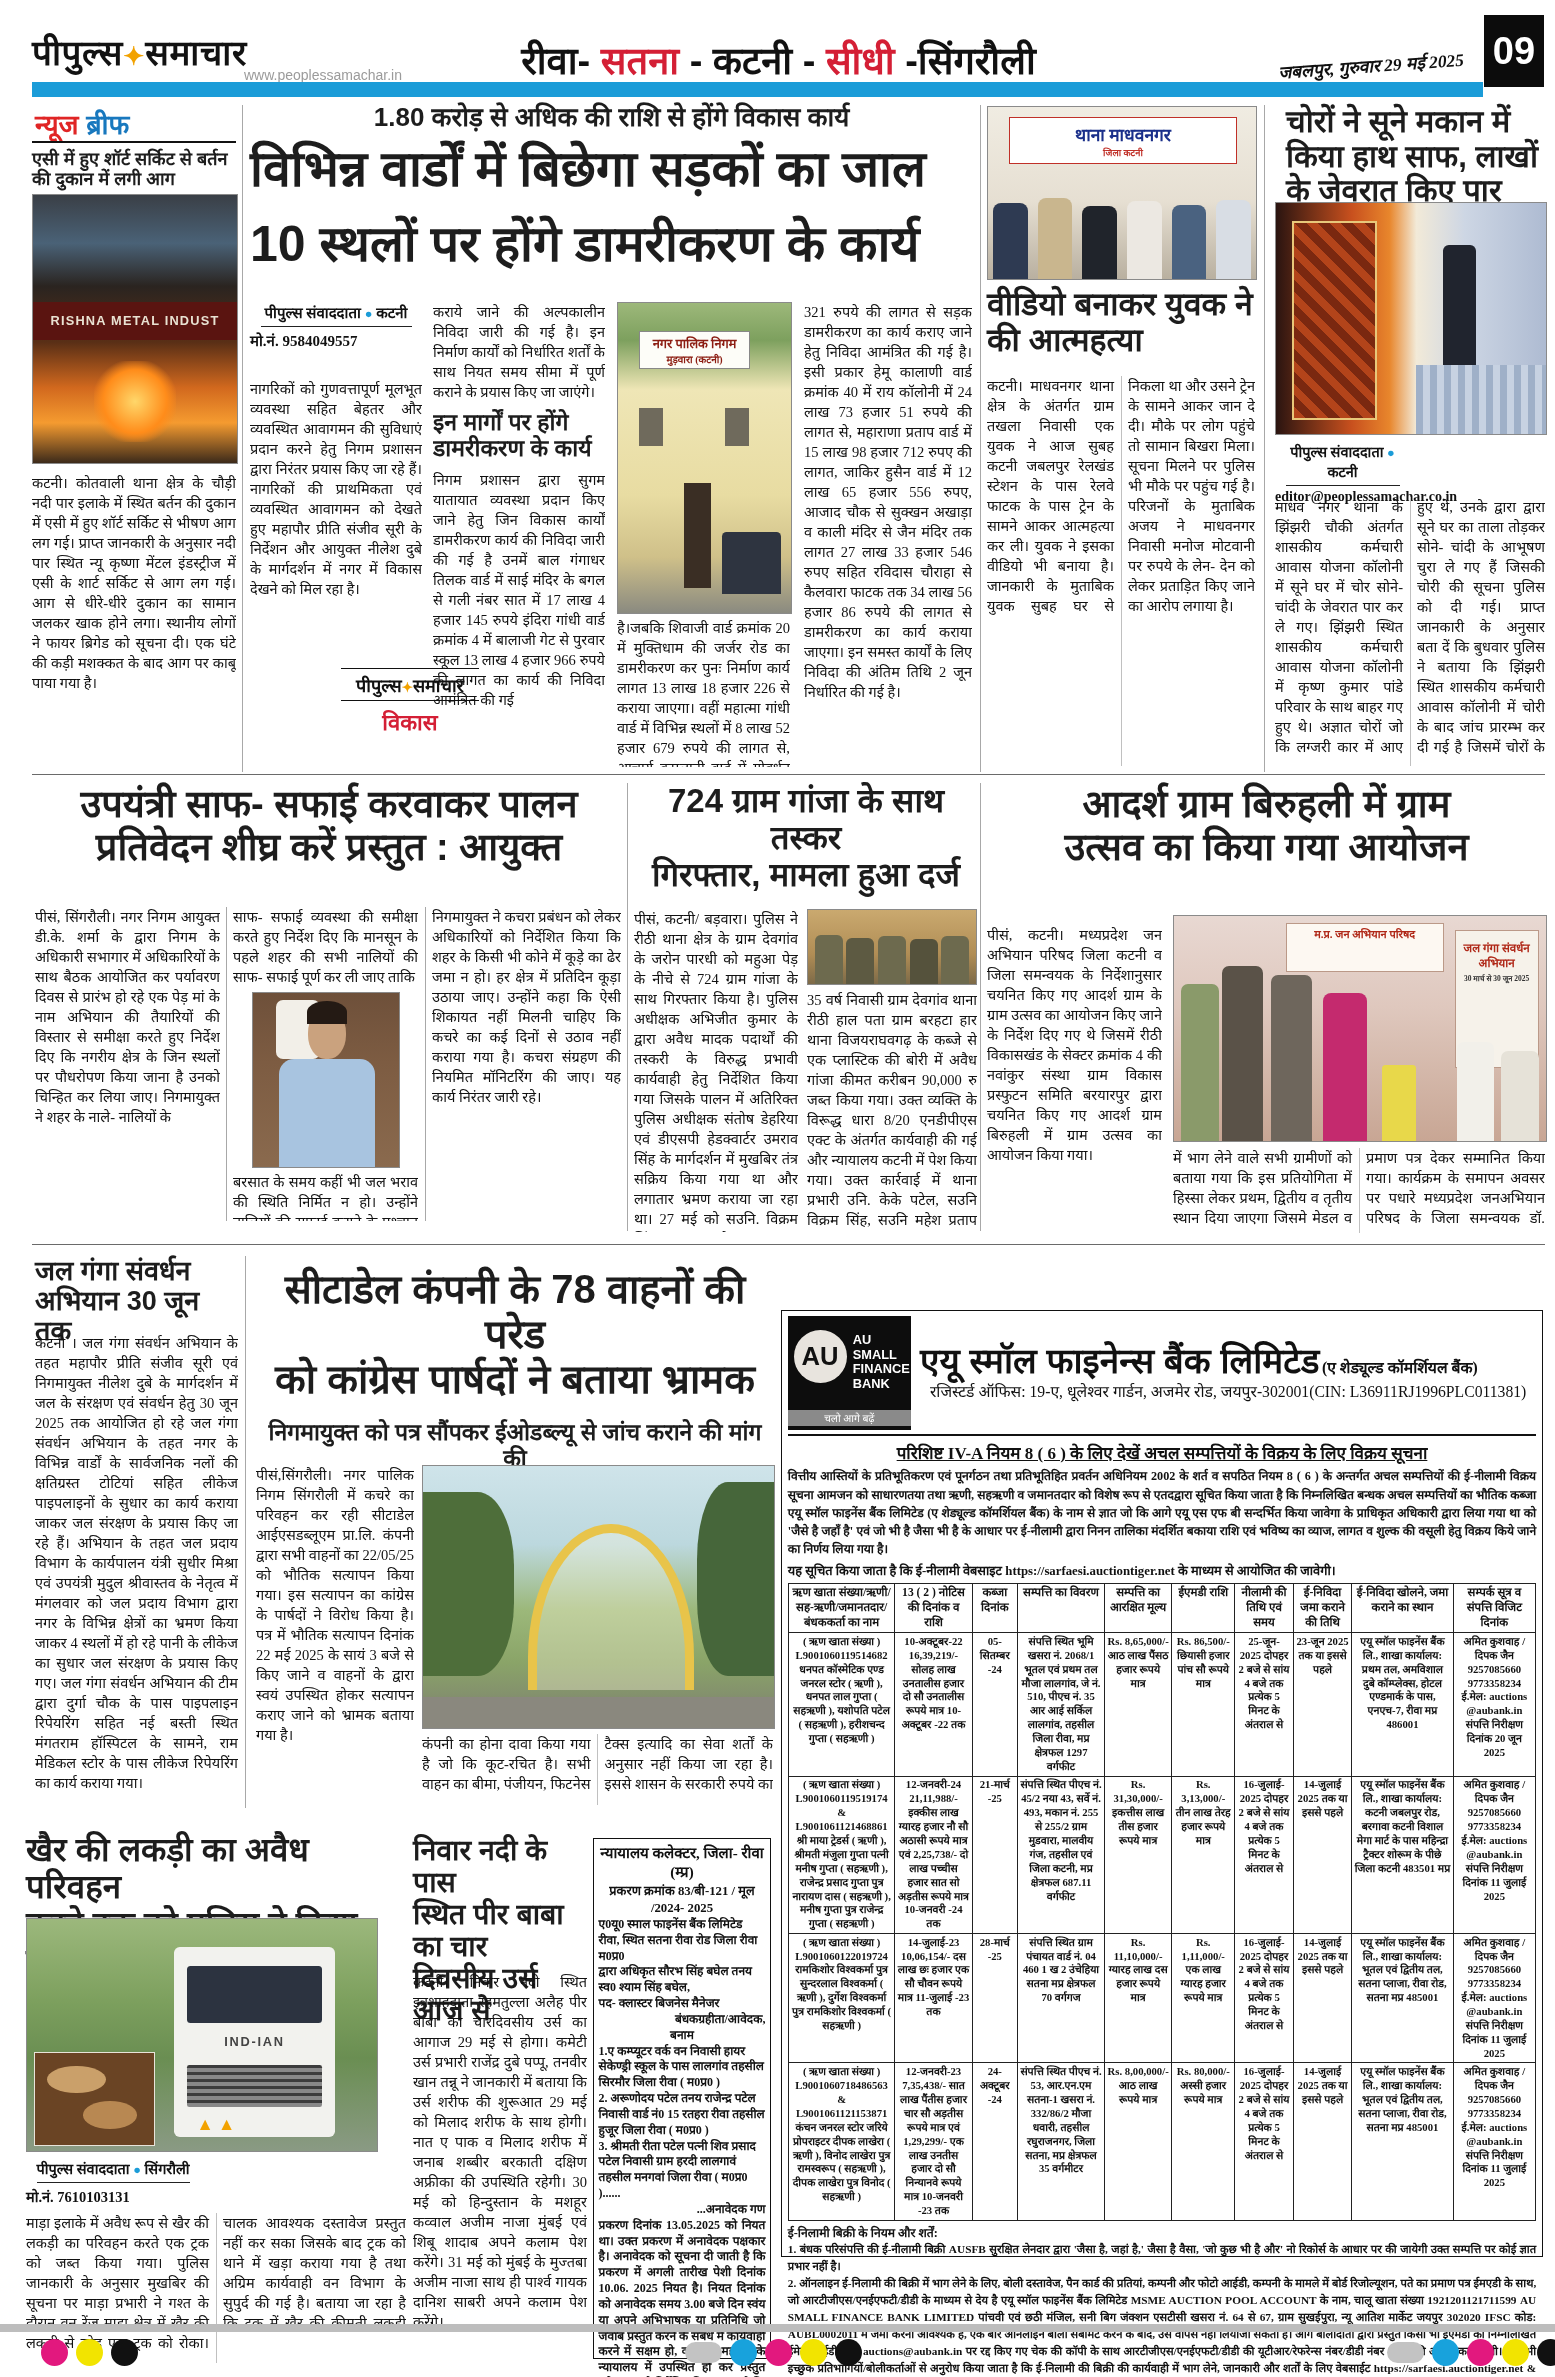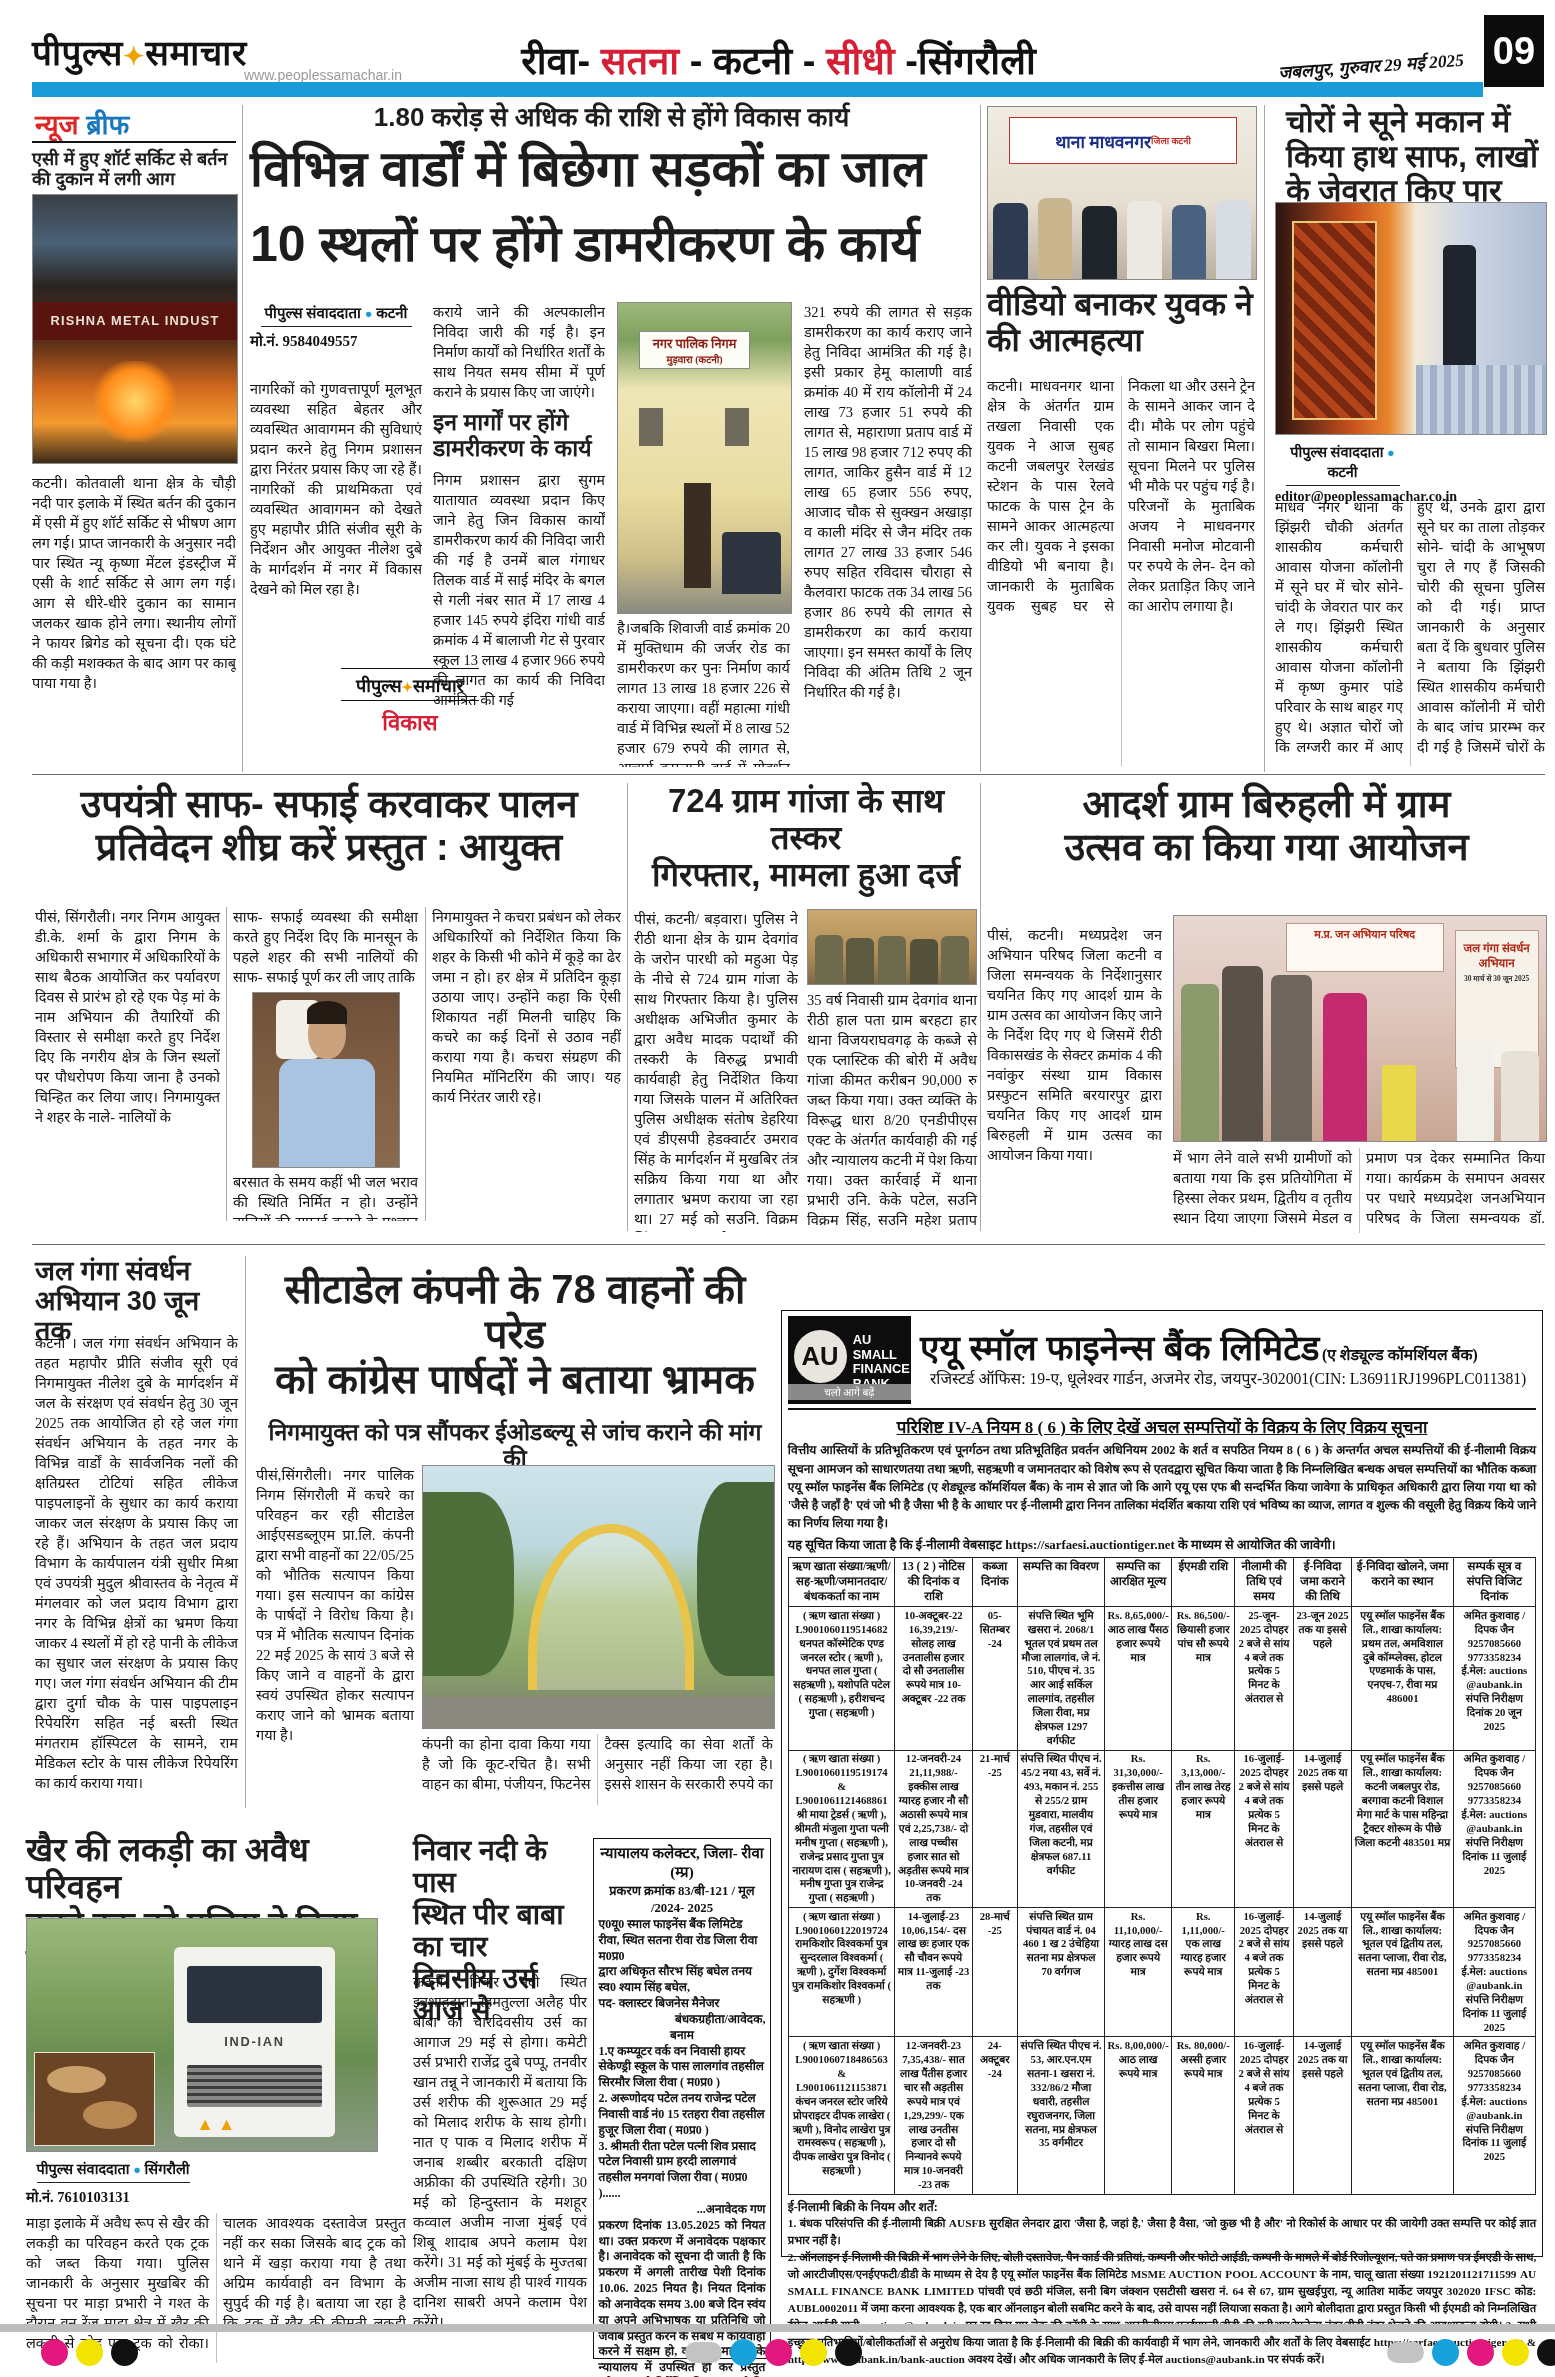--- a/index.html
+++ b/index.html
@@ -112,21 +112,21 @@
     </div>
     <div style="position:absolute;left:38%;top:58%;width:16%;height:34%;background:#3a2e24;"></div>
     <div style="position:absolute;left:12%;top:34%;width:14%;height:12%;background:#6f6a5c;"></div>
     <div style="position:absolute;left:62%;top:34%;width:14%;height:12%;background:#6f6a5c;"></div>
     <div style="position:absolute;left:60%;top:74%;width:34%;height:20%;background:#2e3440;border-radius:4.6px 4.6px 0 0;"></div>
   </div>
   <div class="abs bt" style="left:617px;top:618px;width:173px;height:149px;overflow:hidden;">है।जबकि शिवाजी वार्ड क्रमांक 20 में मुक्तिधाम की जर्जर रोड का डामरीकरण कर पुनः निर्माण कार्य लागत 13 लाख 18 हजार 226 से कराया जाएगा। वहीं महात्मा गांधी वार्ड में विभिन्न स्थलों में 8 लाख 52 हजार 679 रुपये की लागत से, आचार्य कृपलानी वार्ड में गोवर्धन कुकरेजा के मकान से डायमंड स्कूल तक 13 लाख 26 हजार</div>
   <div class="abs bt" style="left:804px;top:302px;width:168px;height:465px;overflow:hidden;">321 रुपये की लागत से सड़क डामरीकरण का कार्य कराए जाने हेतु निविदा आमंत्रित की गई है। इसी प्रकार हेमू कालाणी वार्ड क्रमांक 40 में राय कॉलोनी में 24 लाख 73 हजार 51 रुपये की लागत से, महाराणा प्रताप वार्ड में 15 लाख 98 हजार 712 रुपए की लागत, जाकिर हुसैन वार्ड में 12 लाख 65 हजार 556 रुपए, आजाद चौक से सुक्खन अखाड़ा व काली मंदिर से जैन मंदिर तक लागत 27 लाख 33 हजार 546 रुपए सहित रविदास चौराहा से कैलवारा फाटक तक 34 लाख 56 हजार 86 रुपये की लागत से डामरीकरण का कार्य कराया जाएगा। इन समस्त कार्यों के लिए निविदा की अंतिम तिथि 2 जून निर्धारित की गई है।</div>
 
   <div class="photo" style="left:987px;top:106px;width:268px;height:172px;background:linear-gradient(180deg,#f0ece2 0%,#e6dfd2 55%,#b9b0a0 100%);">
-    <div style="position:absolute;left:8%;top:6%;width:84%;height:26%;background:#fff;border:1.7px solid #c03028;display:flex;flex-direction:row;align-items:center;justify-content:center;">
+    <div style="position:absolute;left:8%;top:6%;width:84%;height:26%;background:#fff;border:1.7px solid #c03028;display:flex;flex-direction:column;align-items:center;justify-content:center;">
       <div style="color:#1a2f8a;font-weight:700;font-size:17.4px;">थाना माधवनगर</div>
       <div style="color:#c03028;font-weight:700;font-size:9.3px;">जिला कटनी</div>
     </div>
     <div style="position:absolute;left:0;bottom:0;width:100%;height:48%;display:flex;align-items:flex-end;justify-content:space-around;">
       <div style="width:13%;height:92%;background:#2e3a52;border-radius:8.1px 8.1px 0 0;"></div>
       <div style="width:13%;height:98%;background:#c9b68e;border-radius:8.1px 8.1px 0 0;"></div>
       <div style="width:13%;height:88%;background:#20242b;border-radius:8.1px 8.1px 0 0;"></div>
       <div style="width:13%;height:94%;background:#ece8e2;border-radius:8.1px 8.1px 0 0;"></div>
       <div style="width:13%;height:90%;background:#4a6280;border-radius:8.1px 8.1px 0 0;"></div>
       <div style="width:13%;height:96%;background:#d8dde4;border-radius:8.1px 8.1px 0 0;"></div>
@@ -232,21 +232,21 @@
   <div class="photo" style="left:422px;top:1465px;width:351px;height:262px;background:linear-gradient(180deg,#cfe4ea 0%,#bcd8de 30%,#9cb87a 55%,#8aa468 75%,#7d7d72 100%);">
     <div style="position:absolute;left:0;top:10%;width:26%;height:70%;background:#4e6e3a;border-radius:0 40% 40% 0;"></div>
     <div style="position:absolute;right:0;top:6%;width:22%;height:74%;background:#46663a;border-radius:40% 0 0 40%;"></div>
     <div style="position:absolute;left:30%;top:22%;width:42%;height:60%;border:9.3px solid #e8c44a;border-bottom:none;border-radius:50% 50% 0 0/80% 80% 0 0;background:rgba(255,250,220,.35);"></div>
     <div style="position:absolute;left:0;bottom:0;width:100%;height:12%;background:#8a887e;"></div>
   </div>
   <div class="abs bt c2" style="left:422px;top:1734px;width:351px;height:71px;overflow:hidden;">कंपनी का होना दावा किया गया है जो कि कूट-रचित है। सभी वाहन का बीमा, पंजीयन, फिटनेस टैक्स इत्यादि का सेवा शर्तों के अनुसार नहीं किया जा रहा है। इससे शासन के सरकारी रुपये का दुरुपयोग हो रहा है। इसलिए सीटाडेल आईएसडब्लूएम प्रा.लि. कंपनी द्वारा भुगतान दिनांक जनवरी-2023 से अप्रैल 2025 का उक्त अवधि तक के समस्त दस्तावेजों की ईओडब्ल्यू से जांच कराने की मांग की गई है। वाहनों का भौतिक सत्यापन एनसीएल ग्राउंड बिलॉजी में किया गया। साथ ही कंपनी के द्वारा मौका स्थल पर प्रस्तुत 78 वाहनों का सूची हस्ताक्षरित प्रस्तुत किया गया है कि सभी उक्त 78 वाहन ने स्वयं उपस्थित होकर सत्यापन कराया।</div>
 
   <div id="adbox">
     <div style="display:flex;gap:9.3px;align-items:center;border-bottom:2.3px solid #111;padding-bottom:4.6px;">
-      <div style="width:123px;height:88px;background:#0d0d0d;color:#fff;flex-shrink:0;position:relative;">
+      <div style="width:123px;height:114px;background:#0d0d0d;color:#fff;flex-shrink:0;position:relative;">
         <div style="position:absolute;left:5.8px;top:14px;width:53px;height:53px;border-radius:50%;background:#e8e4de;color:#111;display:flex;align-items:center;justify-content:center;font-weight:700;font-size:25.6px;font-family:'Liberation Sans',sans-serif;">AU</div>
         <div class="sans" style="position:absolute;left:65px;top:17.4px;font-weight:700;font-size:12.8px;line-height:1.15;">
           <div>AU</div>
             <div>SMALL</div>
             <div>FINANCE</div>
             <div>BANK</div>
         </div>
         <div style="position:absolute;left:0;bottom:3.5px;width:100%;text-align:center;font-size:10.5px;background:#8a8a8a;color:#fff;padding:1.2px 0;">चलो आगे बढ़ें</div>
       </div>
       <div style="flex:1;">

